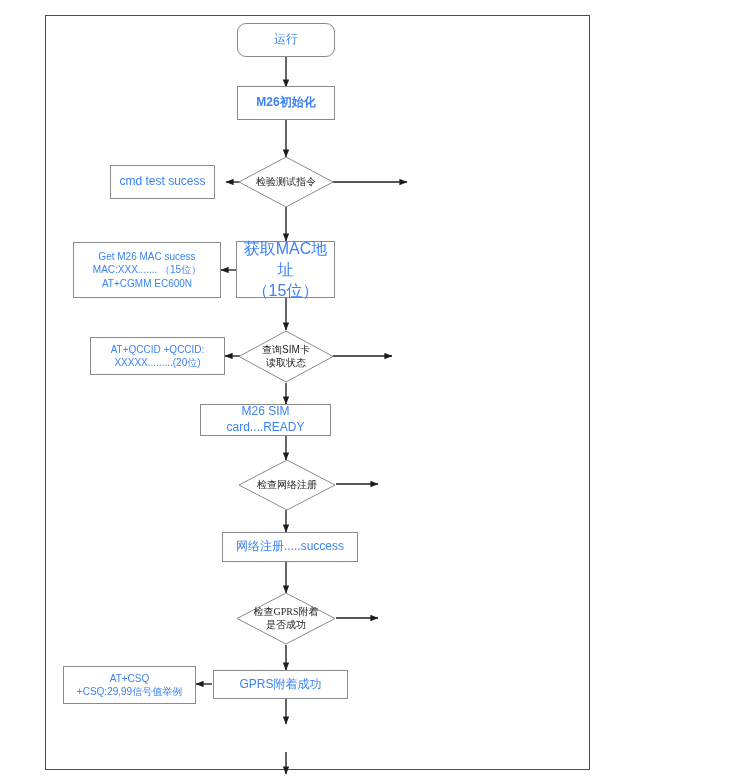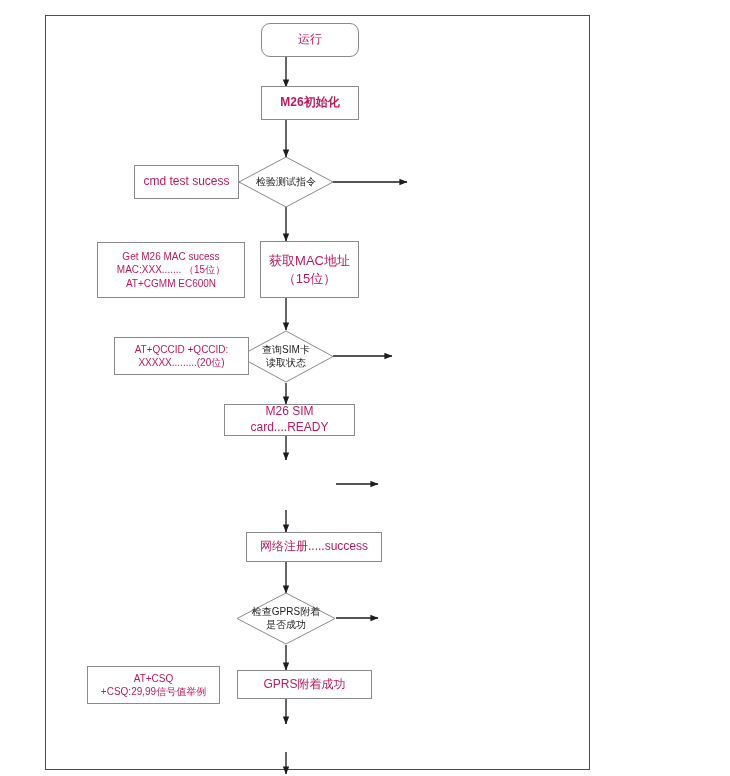--- a/index.html
+++ b/index.html
@@ -43,23 +43,22 @@
   }
 
   .node {
     position: absolute;
     box-sizing: border-box;
     display: flex;
     align-items: center;
     justify-content: flex-end;
     text-align: center;
     background: #ffffff;
-    color: #be185d;
+    color: #3b82f6;
     line-height: 1.32;
-    margin-left: 24px;
   }
 
   .proc {
     border: 1px solid #8a8a8a;
   }
 
   .terminator {
     border: 1px solid #8a8a8a;
     border-radius: 9px;
   }
@@ -88,21 +87,21 @@
     height: 100%;
   }
   .decision .lbl {
     position: relative;
     z-index: 2;
     width: 112%;
     display: block;
   }
 
   .fs12 { font-size: 12px; }
-  .fs11 { font-size: 13px; }
+  .fs11 { font-size: 16px; }
   .fs10 { font-size: 10px; }
 </style>
 </head>
 <body>
 
 <div id="canvas">
 
   <div class="page-frame"></div>
 
   <svg class="wires" viewBox="0 0 730 776" xmlns="http://www.w3.org/2000/svg">
@@ -201,26 +200,32 @@
     <span class="lbl">
       <span>AT+QCCID +QCCID:</span><br>
       <span>XXXXX.........(20位)</span>
     </span>
   </div>
 
   <div class="node proc fs12" style="left:200px; top:404px; width:131px; height:32px;">
     <span class="lbl">M26 SIM card....READY</span>
   </div>
 
+  <div class="decision fs10" style="left:238px; top:459px; width:98px; height:52px;">
+    <svg class="dia-shape" viewBox="0 0 98 52" preserveAspectRatio="none">
+      <polygon points="49,1 97,26 49,51 1,26" fill="#ffffff" stroke="#8a8a8a" stroke-width="1"></polygon>
+    </svg>
+    <span class="lbl">检查网络注册</span>
+  </div>
 
   <div class="node proc fs12" style="left:222px; top:532px; width:136px; height:30px;">
     <span class="lbl">网络注册.....success</span>
   </div>
 
-  <div class="decision fs10" style="left:236px; top:592px; width:100px; height:53px;">
+  <div class="decision fs10" style="left:236px; top:592px; width:100px; height:53px;font-family:Liberation Serif, serif;">
     <svg class="dia-shape" viewBox="0 0 100 53" preserveAspectRatio="none">
       <polygon points="50,1 99,26.5 50,52 1,26.5" fill="#ffffff" stroke="#8a8a8a" stroke-width="1"></polygon>
     </svg>
     <span class="lbl">
       <span>检查GPRS附着</span><br>
       <span>是否成功</span>
     </span>
   </div>
 
   <div class="node proc fs12" style="left:213px; top:670px; width:135px; height:29px;">

